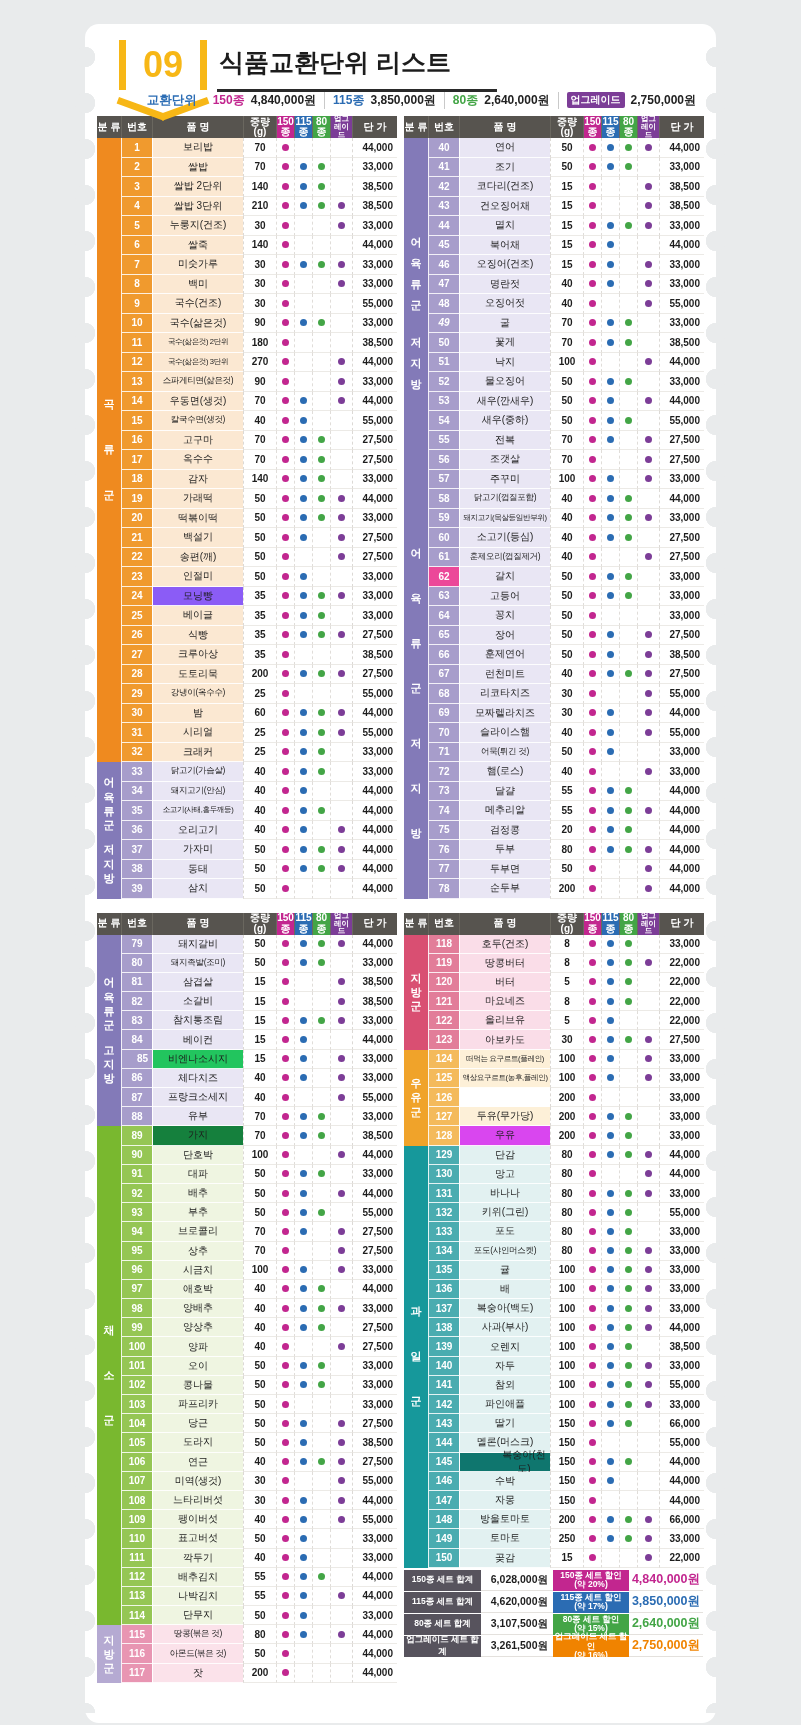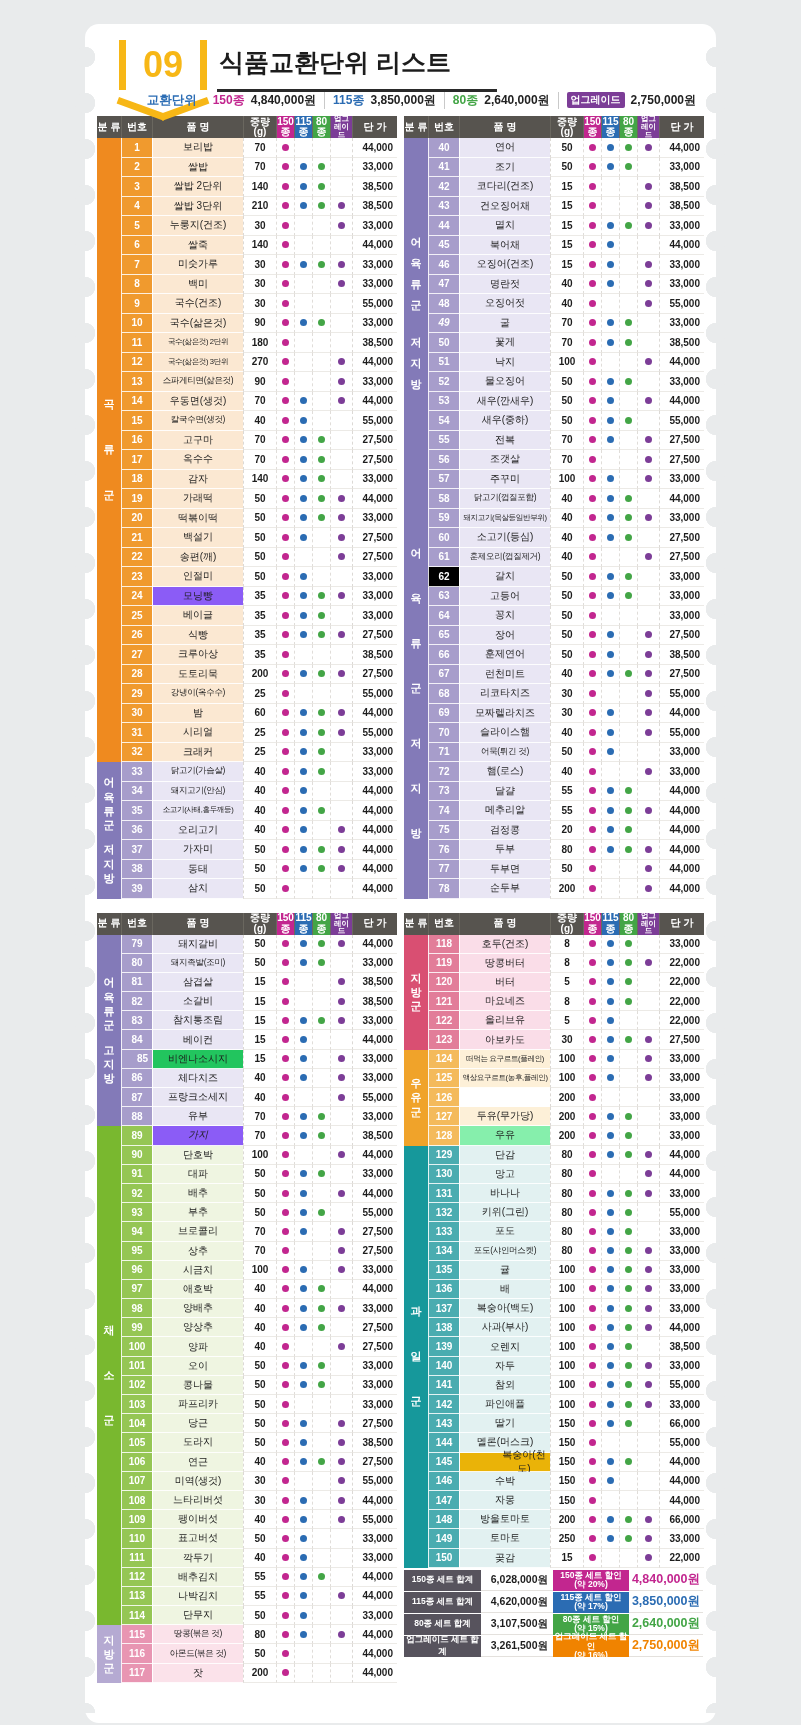--- a/index.html
+++ b/index.html
@@ -967,21 +967,21 @@
             <div class="cell wt">40</div>
             <div class="cell dotc">
               <span class="dot" style="background: rgb(194, 38, 143);"></span>
             </div>
             <div class="cell dotc"></div>
             <div class="cell dotc"></div>
             <div class="cell dotc">
               <span class="dot" style="background: rgb(124, 61, 151);"></span>
             </div>
             <div class="cell price">27,500</div>
-            <div class="cell num" style="background: #000000;">62</div>
+            <div class="cell num" style="background: #ec4899;">62</div>
             <div class="cell name" style="background: rgb(233, 230, 244);">갈치</div>
             <div class="cell wt">50</div>
             <div class="cell dotc">
               <span class="dot" style="background: rgb(194, 38, 143);"></span>
             </div>
             <div class="cell dotc">
               <span class="dot" style="background: rgb(43, 108, 179);"></span>
             </div>
             <div class="cell dotc">
               <span class="dot" style="background: rgb(67, 165, 70);"></span>
@@ -1367,21 +1367,21 @@
               <span class="dot" style="background: rgb(67, 165, 70);"></span>
             </div>
             <div class="cell dotc"></div>
             <div class="cell price">33,000</div>
             <div class="cat tall" style="background: rgb(121, 184, 47); grid-row: span 26;">
               <div class="catg">채
 소
 군</div>
             </div>
             <div class="cell num" style="background: rgb(149, 198, 84);">89</div>
-            <div class="cell name" style="background: #8b5cf6; font-style: italic;">가지</div>
+            <div class="cell name" style="background: #15803d;">가지</div>
             <div class="cell wt">70</div>
             <div class="cell dotc">
               <span class="dot" style="background: rgb(194, 38, 143);"></span>
             </div>
             <div class="cell dotc">
               <span class="dot" style="background: rgb(43, 108, 179);"></span>
             </div>
             <div class="cell dotc">
               <span class="dot" style="background: rgb(67, 165, 70);"></span>
             </div>
@@ -1919,21 +1919,21 @@
               </div>
               <div class="cell dotc">
                 <span class="dot" style="background: rgb(43, 108, 179);"></span>
               </div>
               <div class="cell dotc">
                 <span class="dot" style="background: rgb(67, 165, 70);"></span>
               </div>
               <div class="cell dotc"></div>
               <div class="cell price">33,000</div>
               <div class="cell num" style="background: rgb(244, 186, 91);">128</div>
-              <div class="cell name" style="background: #86efac;">우유</div>
+              <div class="cell name" style="background: #d946ef;">우유</div>
               <div class="cell wt">200</div>
               <div class="cell dotc">
                 <span class="dot" style="background: rgb(194, 38, 143);"></span>
               </div>
               <div class="cell dotc">
                 <span class="dot" style="background: rgb(43, 108, 179);"></span>
               </div>
               <div class="cell dotc">
                 <span class="dot" style="background: rgb(67, 165, 70);"></span>
               </div>
@@ -2176,21 +2176,21 @@
               <div class="cell name" style="background: rgb(226, 241, 241);">멜론(머스크)</div>
               <div class="cell wt">150</div>
               <div class="cell dotc">
                 <span class="dot" style="background: rgb(194, 38, 143);"></span>
               </div>
               <div class="cell dotc"></div>
               <div class="cell dotc"></div>
               <div class="cell dotc"></div>
               <div class="cell price">55,000</div>
               <div class="cell num" style="background: rgb(74, 172, 176);">145</div>
-              <div class="cell name" style="background: #eab308; padding-left: 38px;">복숭아(천도)</div>
+              <div class="cell name" style="background: #0f766e; padding-left: 38px;">복숭아(천도)</div>
               <div class="cell wt">150</div>
               <div class="cell dotc">
                 <span class="dot" style="background: rgb(194, 38, 143);"></span>
               </div>
               <div class="cell dotc">
                 <span class="dot" style="background: rgb(43, 108, 179);"></span>
               </div>
               <div class="cell dotc">
                 <span class="dot" style="background: rgb(67, 165, 70);"></span>
               </div>

